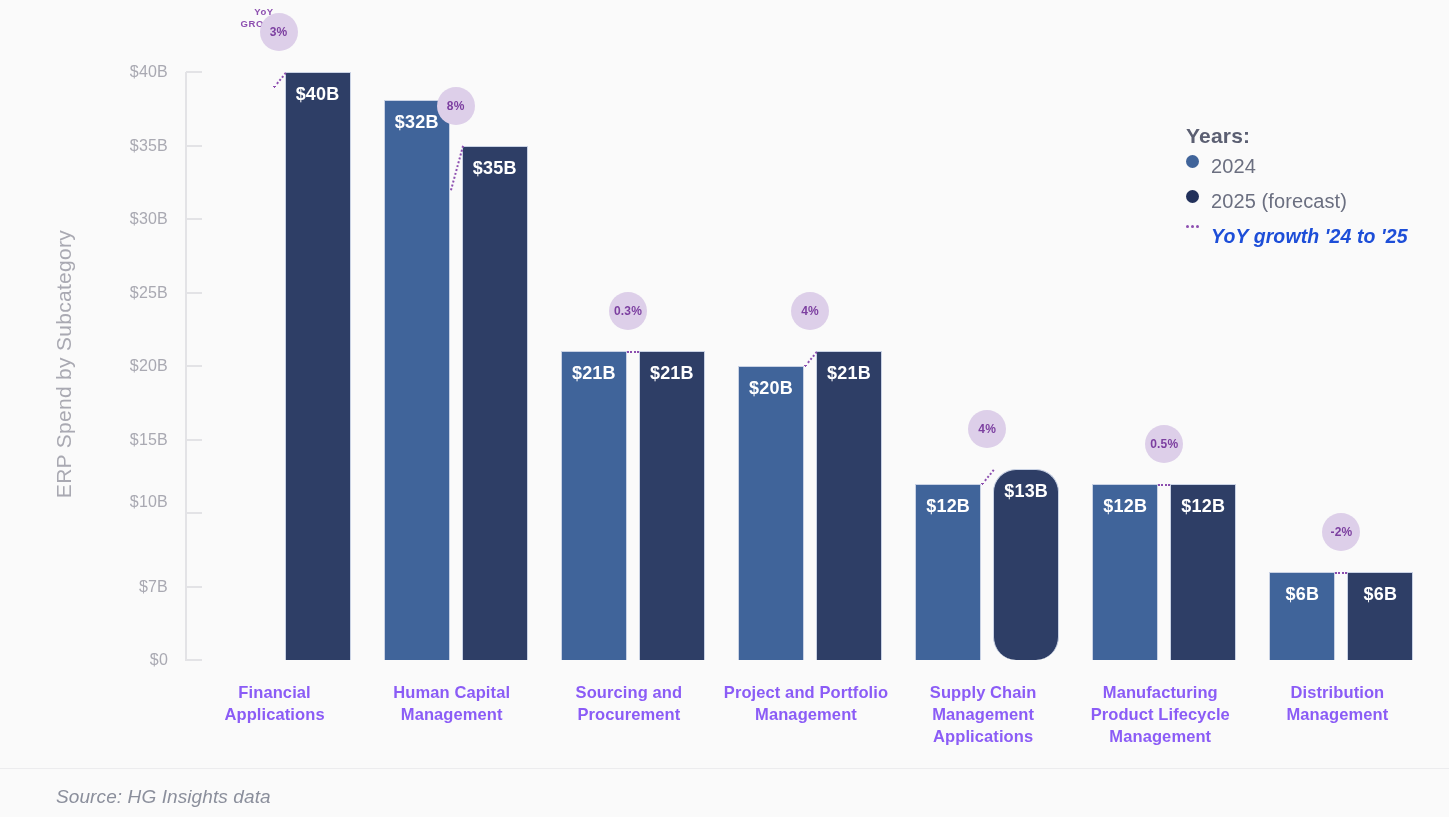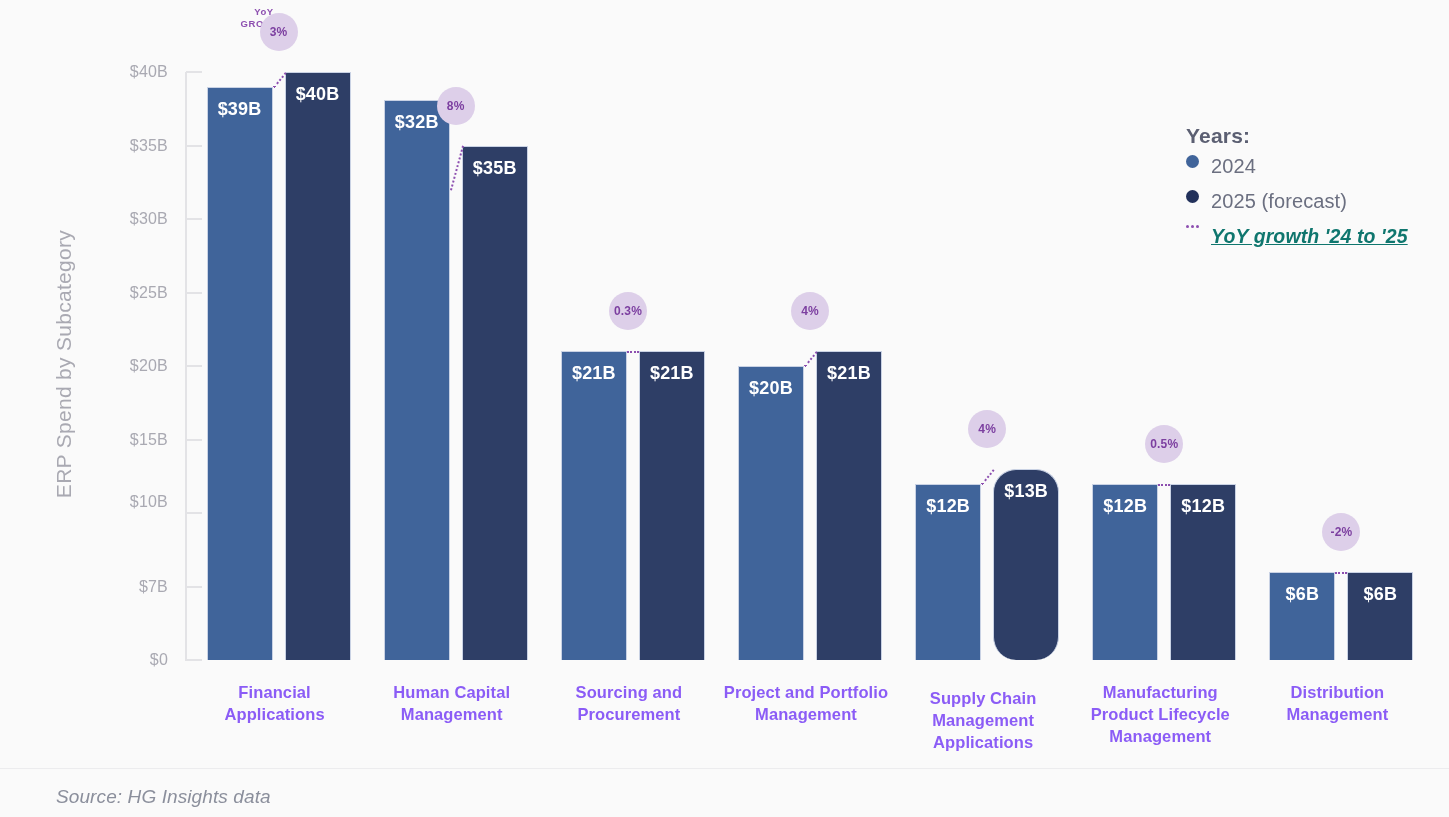--- a/index.html
+++ b/index.html
@@ -185,25 +185,24 @@
     background: #8d4fb0;
   }
   .legend-text {
     font-size: 20px;
     color: #6b6f80;
     white-space: nowrap;
     letter-spacing: 0.1px;
   }
   .legend-text .forecast { }
   .legend-text.growth {
-    color: #0f766e;
+    color: #1d4ed8;
     font-style: italic;
     font-weight: bold;
     font-size: 19.5px;
-    text-decoration: underline;
   }
 
   
   .footer-rule {
     position: absolute;
     left: 0;
     top: 768px;
     width: 1449px;
     height: 1px;
     background: #ececee;
@@ -243,23 +242,20 @@
       <div class="y-tick-label" style="top: 439.5px;">$15B</div>
       <div class="y-tick" style="top: 512px;"></div>
       <div class="y-tick-label" style="top: 502px;">$10B</div>
       <div class="y-tick" style="top: 585.5px;"></div>
       <div class="y-tick-label" style="top: 586.5px;">$7B</div>
       <div class="y-tick" style="top: 659px;"></div>
       <div class="y-tick-label" style="top: 660px;">$0</div>
     </div>
 
   <div class="plot-area" id="plot-area">
-      <div class="bar y2024" style="left: 20.5714px; width: 66px; height: 573.3px;">
-        <span class="bar-label">$39B</span>
-      </div>
       <div class="bar y2025" style="left: 98.5714px; width: 66px; height: 588px;">
         <span class="bar-label">$40B</span>
       </div>
       <div class="growth-connector" style="left: 86.5714px; top: 14.7px; width: 18.976px; transform: rotate(-50.7743deg);"></div>
       <div class="growth-badge" style="left: 92.5714px; top: -40px;">3%</div>
       <div class="bar y2024" style="left: 197.714px; width: 66px; height: 560px;">
         <span class="bar-label">$32B</span>
       </div>
       <div class="bar y2025" style="left: 275.714px; width: 66px; height: 514.5px;">
         <span class="bar-label">$35B</span>
@@ -318,21 +314,21 @@
         <div>Management</div>
       </div>
       <div class="cat-label" style="left: 540.286px; width: 177.143px;">
         <div>Sourcing and</div>
         <div>Procurement</div>
       </div>
       <div class="cat-label" style="left: 717.429px; width: 177.143px;">
         <div>Project and Portfolio</div>
         <div>Management</div>
       </div>
-      <div class="cat-label" style="left: 894.571px; width: 177.143px; margin-top: 6px;">
+      <div class="cat-label" style="left: 894.571px; width: 177.143px;">
         <div>Supply Chain</div>
         <div>Management</div>
         <div>Applications</div>
       </div>
       <div class="cat-label" style="left: 1071.71px; width: 177.143px;">
         <div>Manufacturing</div>
         <div>Product Lifecycle</div>
         <div>Management</div>
       </div>
       <div class="cat-label" style="left: 1248.86px; width: 177.143px;">

